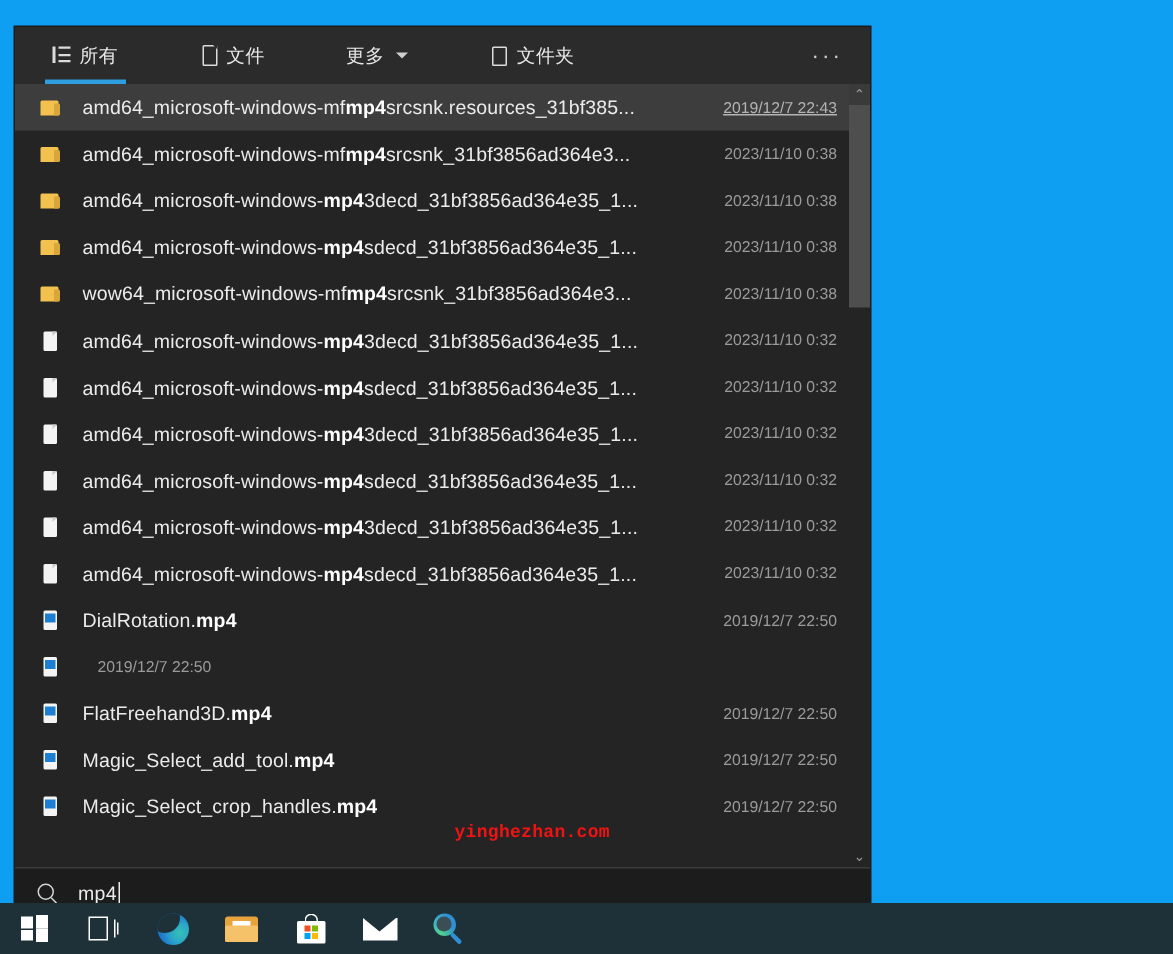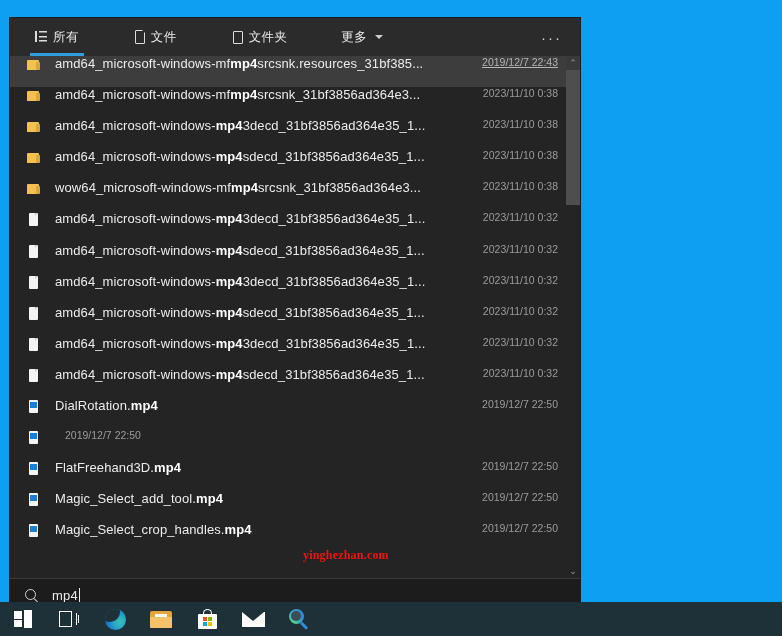--- a/index.html
+++ b/index.html
@@ -89,21 +89,21 @@
   #list-wrap {
     flex: 1; position: relative; overflow: hidden;
     background: #242424;
   }
   #list {
     position:absolute; left:0; top:0; right:0; bottom:0;
     overflow: hidden;
   }
   .row {
     height: 31.1px;
-    display: flex; align-items: flex-start;
+    display: flex; align-items: center;
     padding-left: 16px; padding-right: 22px;
     color: #ebebeb;
     cursor: default;
   }
   .row.selected { background: #3d3d3d; }
   .row-icon {
     width: 17px; min-width:17px; height: 17px;
     margin-right: 12px; position: relative;
   }
   .row-name {
@@ -160,21 +160,21 @@
   .sb-arrow.down { bottom:0; background:#242424; }
   #sb-thumb {
     position:absolute; left:0; width:14px;
     top:14px; height:135px; background:#4e4e4e; cursor:default;
   }
 
   
   #watermark {
     position:absolute; left:303px; top:548px;
     color:#f01313; font-size:12px; letter-spacing:.2px;
-    font-family:Liberation Serif, serif;
+    font-family:Liberation Mono, monospace;
     font-weight:700; pointer-events:none;
   }
 
   
   #searchbox {
     height: 34px; min-height:34px;
     background: #1c1c1c;
     display:flex; align-items:center;
     padding-left: 14px;
     border-top: 1px solid #3b3b3b;
@@ -295,26 +295,26 @@
     <div id="tabbar">
       <div class="tab active">
         <span class="tab-ico ico-list"></span>
         <span class="tab-label">所有</span>
       </div>
       <div class="tab">
         <span class="tab-ico ico-page"></span>
         <span class="tab-label">文件</span>
       </div>
       <div class="tab">
+        <span class="tab-label">更多</span>
+        <span class="caret-down"></span>
+      </div>
+      <div class="tab">
         <span class="tab-ico ico-folderline"></span>
         <span class="tab-label">文件夹</span>
-      </div>
-      <div class="tab">
-        <span class="tab-label">更多</span>
-        <span class="caret-down"></span>
       </div>
       <div id="overflow-btn">···</div>
     </div>
 
     <div id="list-wrap">
       <div id="list">
           <div class="row selected">
             <span class="row-icon icon-folder"></span>
             <span class="row-name"><span>amd64_microsoft-windows-mf</span><b>mp4</b><span>srcsnk.resources_31bf385...</span></span>
             <span class="row-date">2019/12/7 22:43</span>

